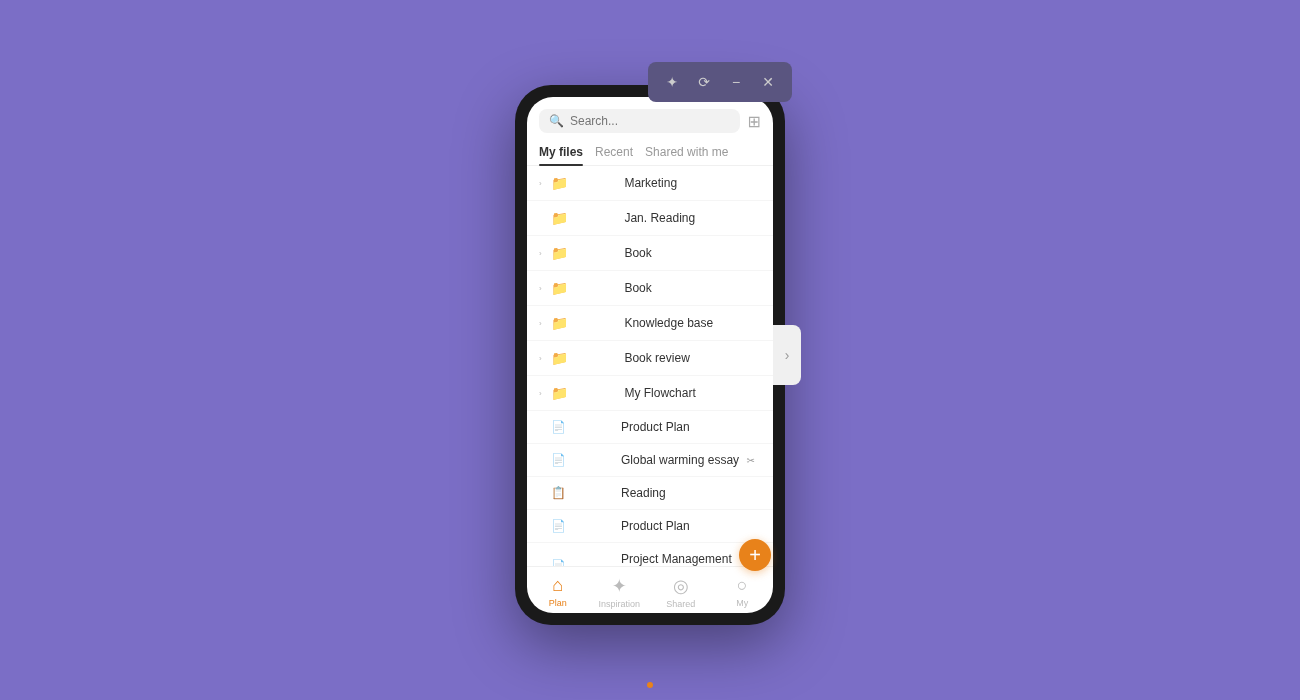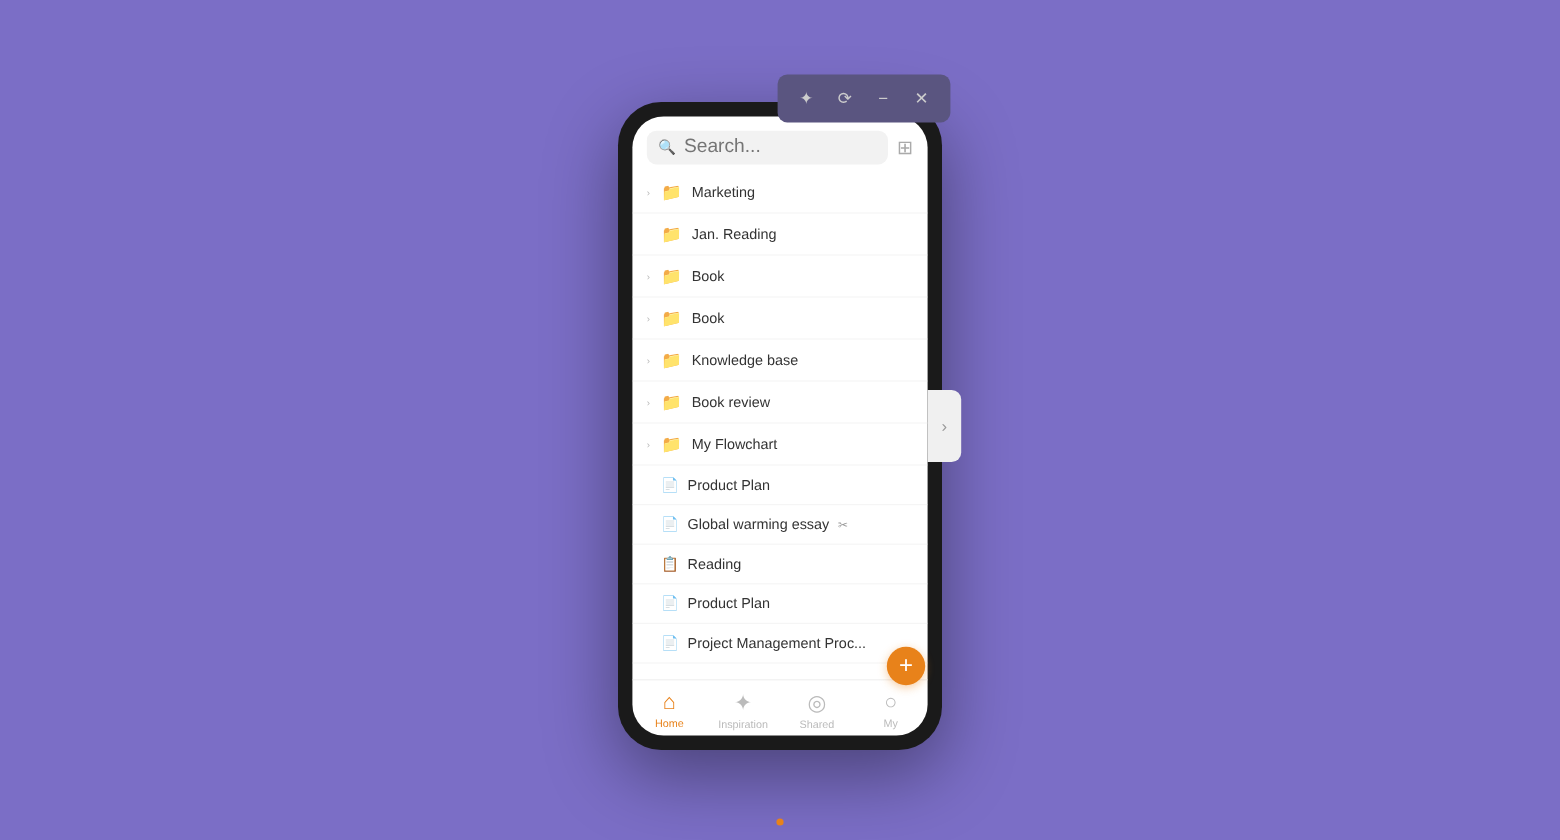--- a/index.html
+++ b/index.html
@@ -105,21 +105,21 @@
 
     .search-icon-svg {
       color: #aaa;
       margin-right: 6px;
       font-size: 12px;
     }
 
     .search-input {
       border: none;
       background: transparent;
-      font-size: 16px;
+      font-size: 12px;
       color: #999;
       outline: none;
       width: 100%;
     }
 
     .grid-icon {
       color: #aaa;
       font-size: 16px;
       cursor: pointer;
     }
@@ -194,20 +194,21 @@
       margin-right: 8px;
       color: #aaa;
       width: 14px;
       text-align: center;
     }
 
     .item-name {
       font-size: 12px;
       color: #333;
       flex: 1;
+      margin-left: 48px;
     }
 
     .item-name .share-icon {
       font-size: 10px;
       margin-left: 4px;
       color: #999;
     }
 
     
     .fab {
@@ -298,20 +299,31 @@
   <div class="phone-screen">
 
     <div class="search-bar">
       <div class="search-input-wrap">
         <span class="search-icon-svg">🔍</span>
         <input class="search-input" type="text" placeholder="Search..." style="">
       </div>
       <span class="grid-icon">⊞</span>
     </div>
 
+    <div class="tabs">
+      <div class="tab active">
+        <span>My files</span>
+      </div>
+      <div class="tab">
+        <span>Recent</span>
+      </div>
+      <div class="tab">
+        <span>Shared with me</span>
+      </div>
+    </div>
 
     <div class="file-list">
 
       <div class="list-item">
         <span class="chevron">›</span>
         <span class="folder-icon">📁</span>
         <span class="item-name">Marketing</span>
       </div>
       <div class="list-item">
         <span class="chevron"></span>
@@ -371,21 +383,21 @@
         <span class="chevron"></span>
         <span class="doc-icon" style="color:#ccc;">📄</span>
         <span class="item-name">Project Management Proc...</span>
       </div>
 
     </div>
 
     <div class="bottom-nav">
       <div class="nav-item active">
         <span class="nav-icon">⌂</span>
-        <span class="nav-label">Home</span>
+        <span class="nav-label">Plan</span>
       </div>
       <div class="nav-item">
         <span class="nav-icon">✦</span>
         <span class="nav-label">Inspiration</span>
       </div>
       <div class="nav-item">
         <span class="nav-icon">◎</span>
         <span class="nav-label">Shared</span>
       </div>
       <div class="nav-item">

